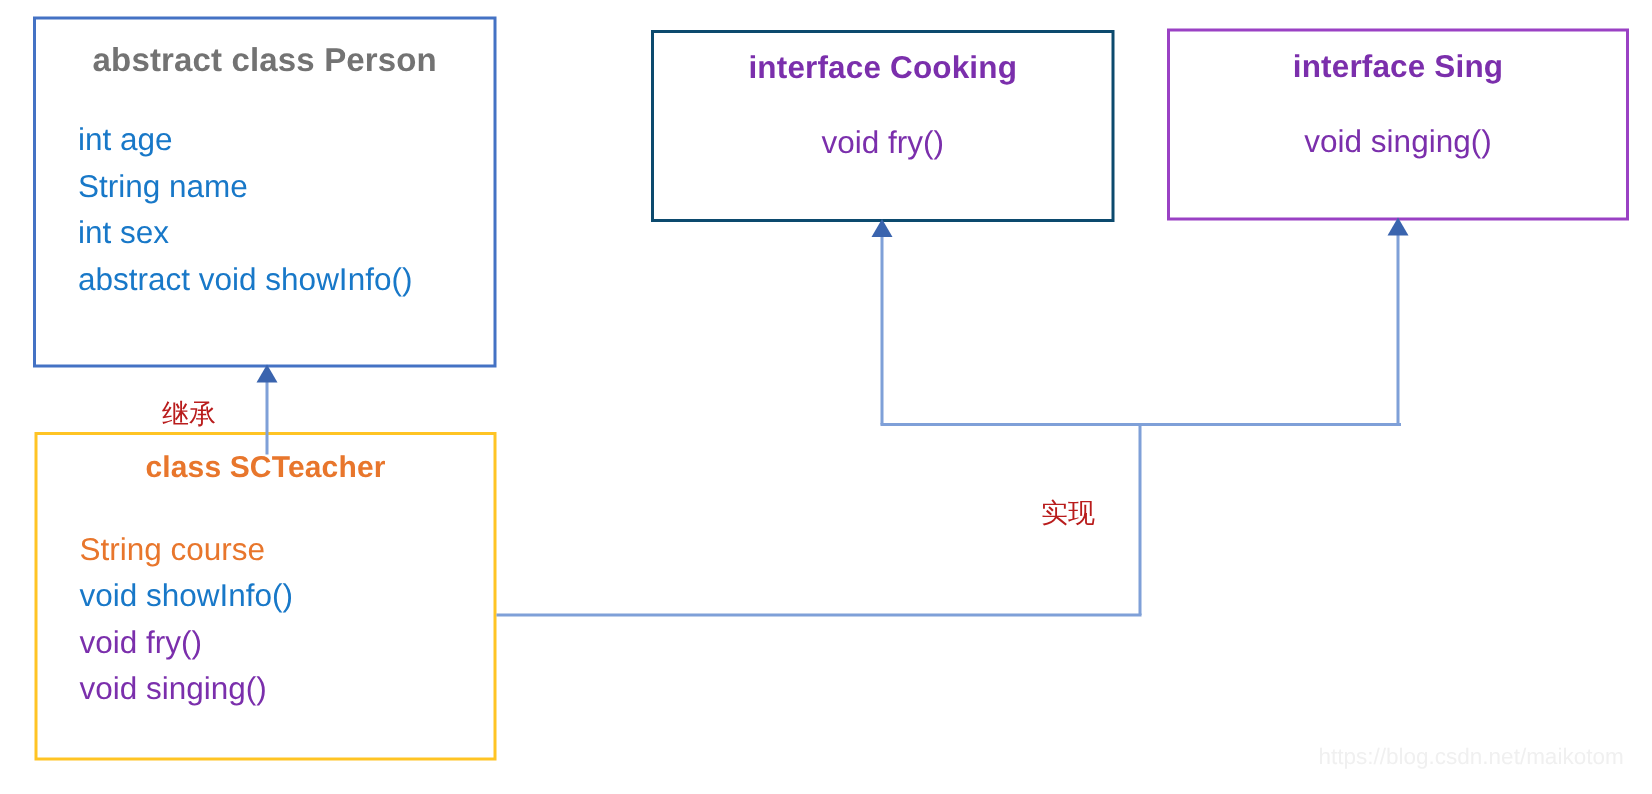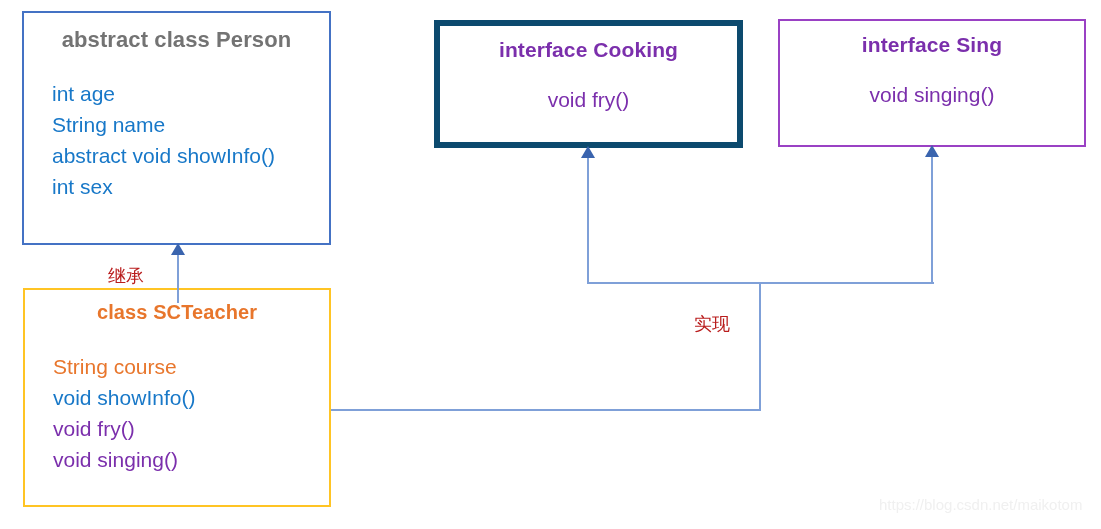--- a/index.html
+++ b/index.html
@@ -19,21 +19,21 @@
   }
 
   
   .uml-box {
     position: absolute;
     box-sizing: border-box;
     background: #ffffff;
   }
   .box-person   { left: 22px;  top: 11px;  width: 309px; height: 234px; border: 2px solid #4472C4; }
   .box-teacher  { left: 23px;  top: 288px; width: 308px; height: 219px; border: 2px solid #FFC424; }
-  .box-cooking  { left: 434px; top: 20px;  width: 309px; height: 128px; border: 6px solid #0c4a6e; }
+  .box-cooking  { left: 434px; top: 20px;  width: 309px; height: 128px; border: 2px solid #0c4a6e; }
   .box-sing     { left: 778px; top: 19px;  width: 308px; height: 128px; border: 2px solid #9A41C4; }
 
   .box-title {
     text-align: center;
     font-weight: bold;
     letter-spacing: 0.1px;
   }
   .box-person .box-title  { margin-top: 14px; font-size: 22px; color: #737373; }
   .box-teacher .box-title { margin-top: 11px; font-size: 20px; color: #E8762C; }
   .box-cooking .box-title { margin-top: 12px; font-size: 21px; color: #7B2FAC; }
@@ -94,43 +94,43 @@
   .arrow-sing    { left: 925px; top: 145px; }
 
   .conn-label {
     position: absolute;
     font-size: 18px;
     color: #b91c1c;
     font-family: "DejaVu Sans", "Liberation Sans", sans-serif;
     white-space: nowrap;
   }
   .label-inherit { left: 108px; top: 264px; }
-  .label-impl    { left: 694px; top: 312px; }
+  .label-impl    { left: 694px; top: 330px; }
 
   .watermark {
     position: absolute;
     left: 879px;
     top: 496px;
     font-size: 15px;
     color: #F0F0F0;
     white-space: nowrap;
   }
 </style>
 </head>
 <body>
 
 <div id="canvas">
 
   <div class="uml-box box-person">
     <div class="box-title">abstract class Person</div>
     <ul class="members">
       <li class="m-blue">int age</li>
       <li class="m-blue">String name</li>
+      <li class="m-blue">int sex</li>
       <li class="m-blue">abstract void showInfo()</li>
-      <li class="m-blue">int sex</li>
     </ul>
   </div>
 
   <div class="uml-box box-teacher">
     <div class="box-title">class SCTeacher</div>
     <ul class="members">
       <li class="m-orange">String course</li>
       <li class="m-blue">void showInfo()</li>
       <li class="m-purple">void fry()</li>
       <li class="m-purple">void singing()</li>

